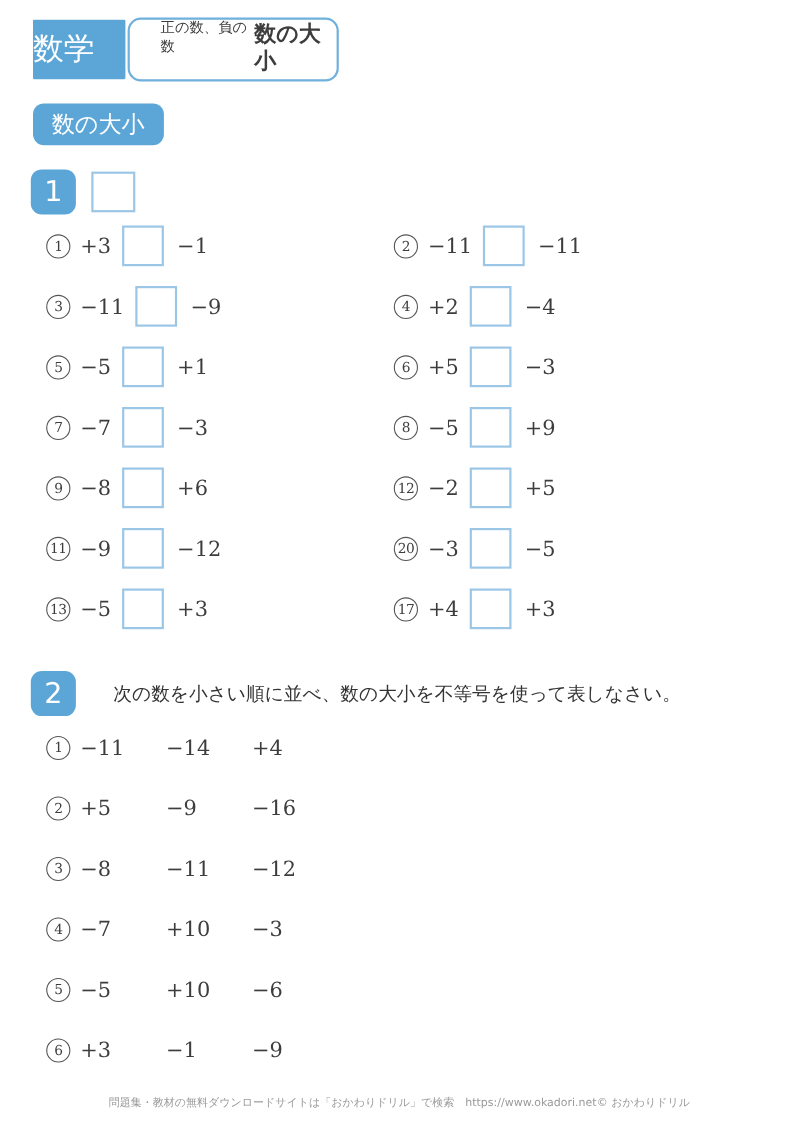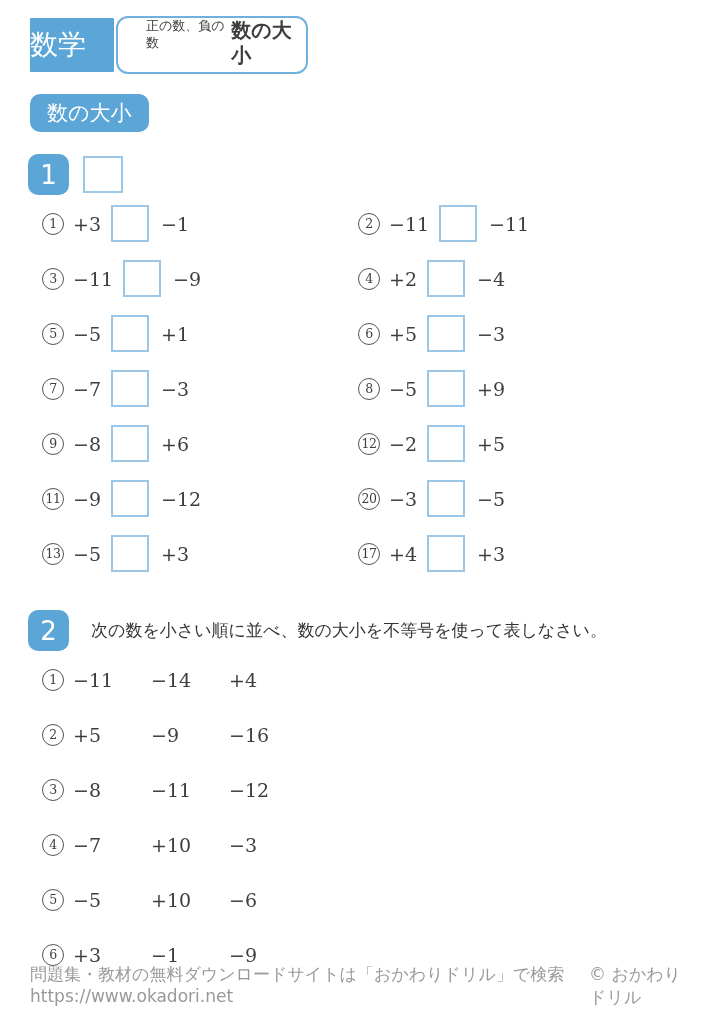--- a/index.html
+++ b/index.html
@@ -30,21 +30,21 @@
   .sec-head{position:absolute;display:flex;align-items:center;}
   #sec1-head{left:28px;top:154px;}
   #sec2-head{left:28px;top:610px;}
   .num-badge{
     flex:none;width:41px;height:41px;background:#5ba6d6;border-radius:10px;
     color:#fff;font-size:26px;display:flex;align-items:center;justify-content:center;
     font-family:"DejaVu Sans",sans-serif;
   }
   .inline-box{flex:none;width:36px;height:33px;border:2px solid #9cc6e6;margin-left:14px;background:#fff;}
   .instr{font-size:17px;margin-left:8px;color:#333;}
-  #sec2-head .instr{margin-left:22px;}
+  #sec2-head .instr{margin-left:34px;}
   
   .sec1-grid{
     position:absolute;left:42px;top:196px;width:660px;
     display:grid;grid-template-columns:316px 330px;grid-auto-rows:55px;align-items:center;
   }
   .prow{display:flex;align-items:center;}
   .circ{
     flex:none;width:22px;height:22px;border:1.3px solid #555;border-radius:50%;
     display:flex;align-items:center;justify-content:center;
     font-size:12.5px;letter-spacing:-0.5px;box-sizing:border-box;color:#3d3d3d;
@@ -54,21 +54,21 @@
   .val.right{margin-left:12px;}
   
   .sec2-rows{position:absolute;left:42px;top:652px;display:flex;flex-direction:column;}
   .p2row{height:55px;display:flex;align-items:center;}
   .p2row .v{font-size:19px;width:78px;white-space:nowrap;}
   .p2row .v:nth-child(2){margin-left:9px;}
   
   .footer{
     position:absolute;left:30px;right:28px;bottom:15px;
     display:flex;justify-content:center;align-items:baseline;
-    font-family:"DejaVu Sans",sans-serif;font-size:17px;color:#999;
+    font-family:"DejaVu Sans",sans-serif;font-size:10px;color:#999;
   }
 </style>
 </head>
 <body>
 
 <div class="page">
 
   <div class="subject-badge">
     <span>数学</span>
   </div>

